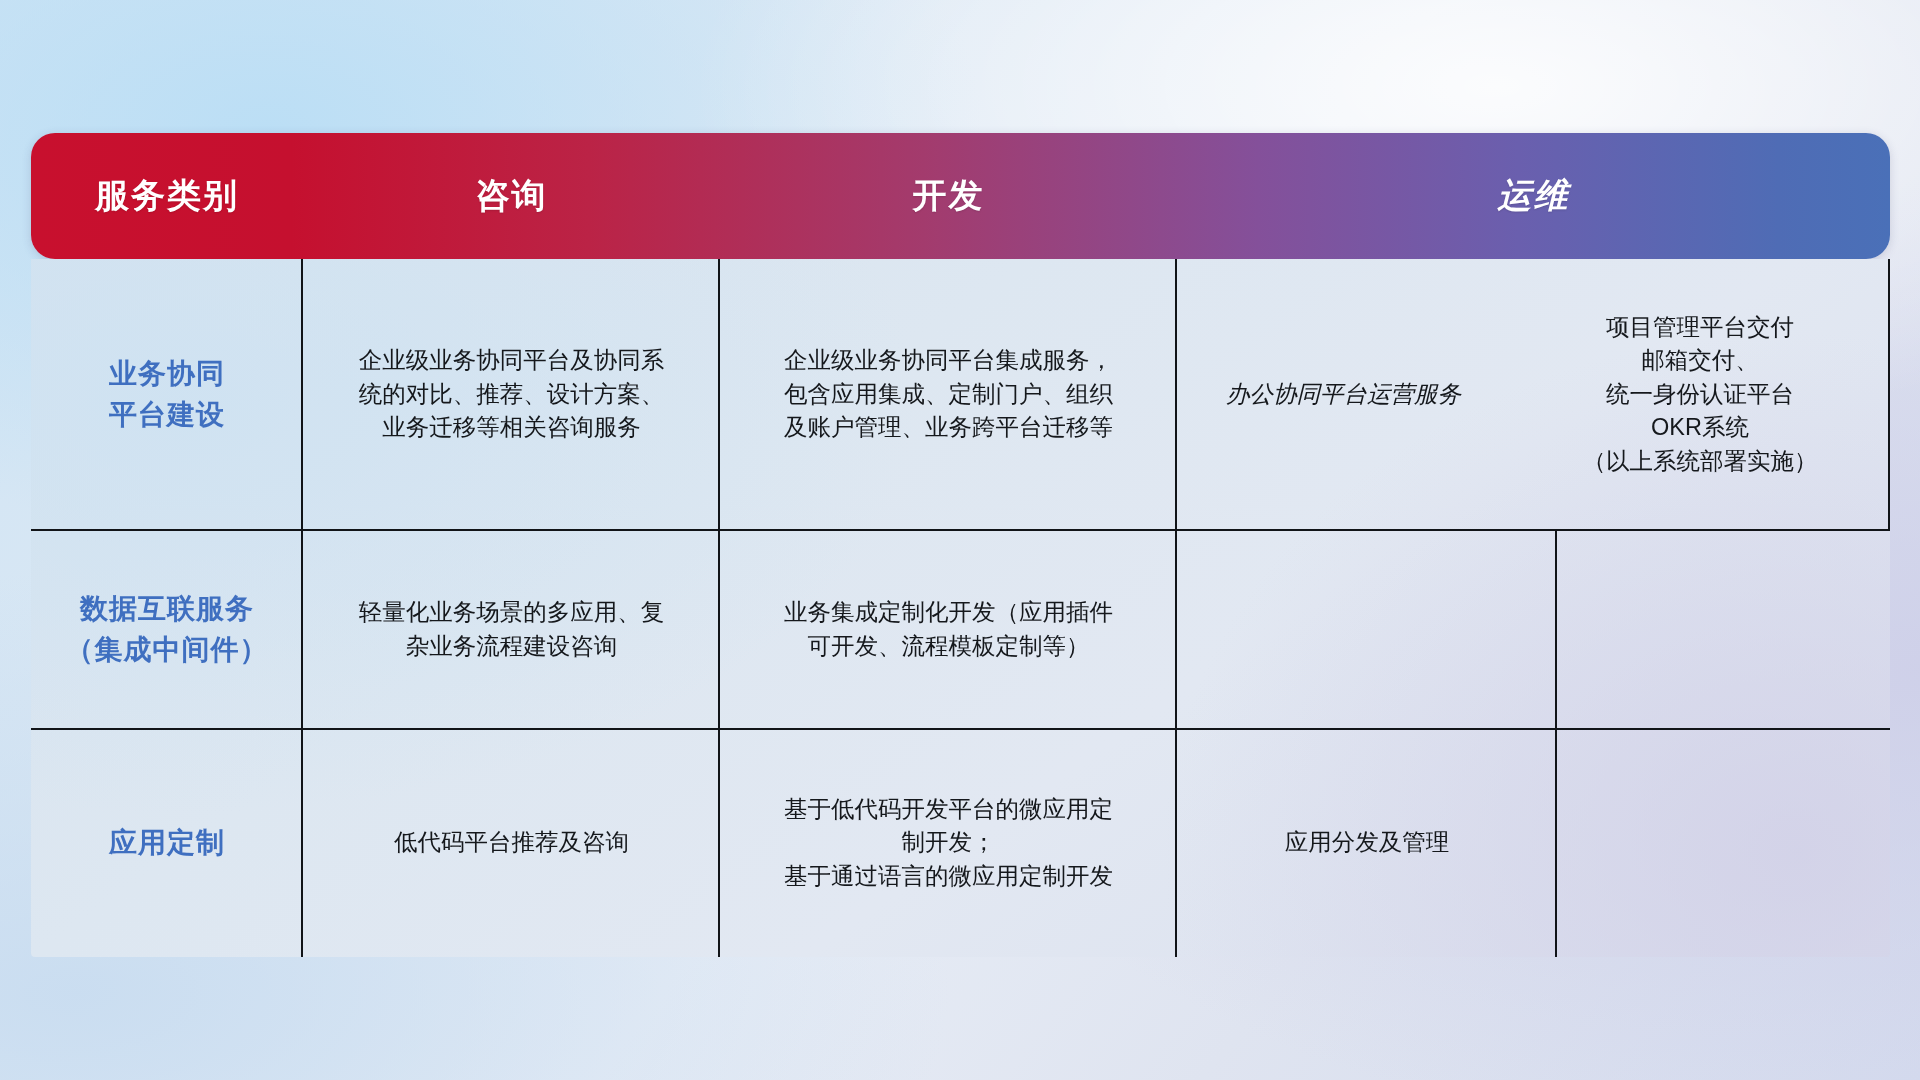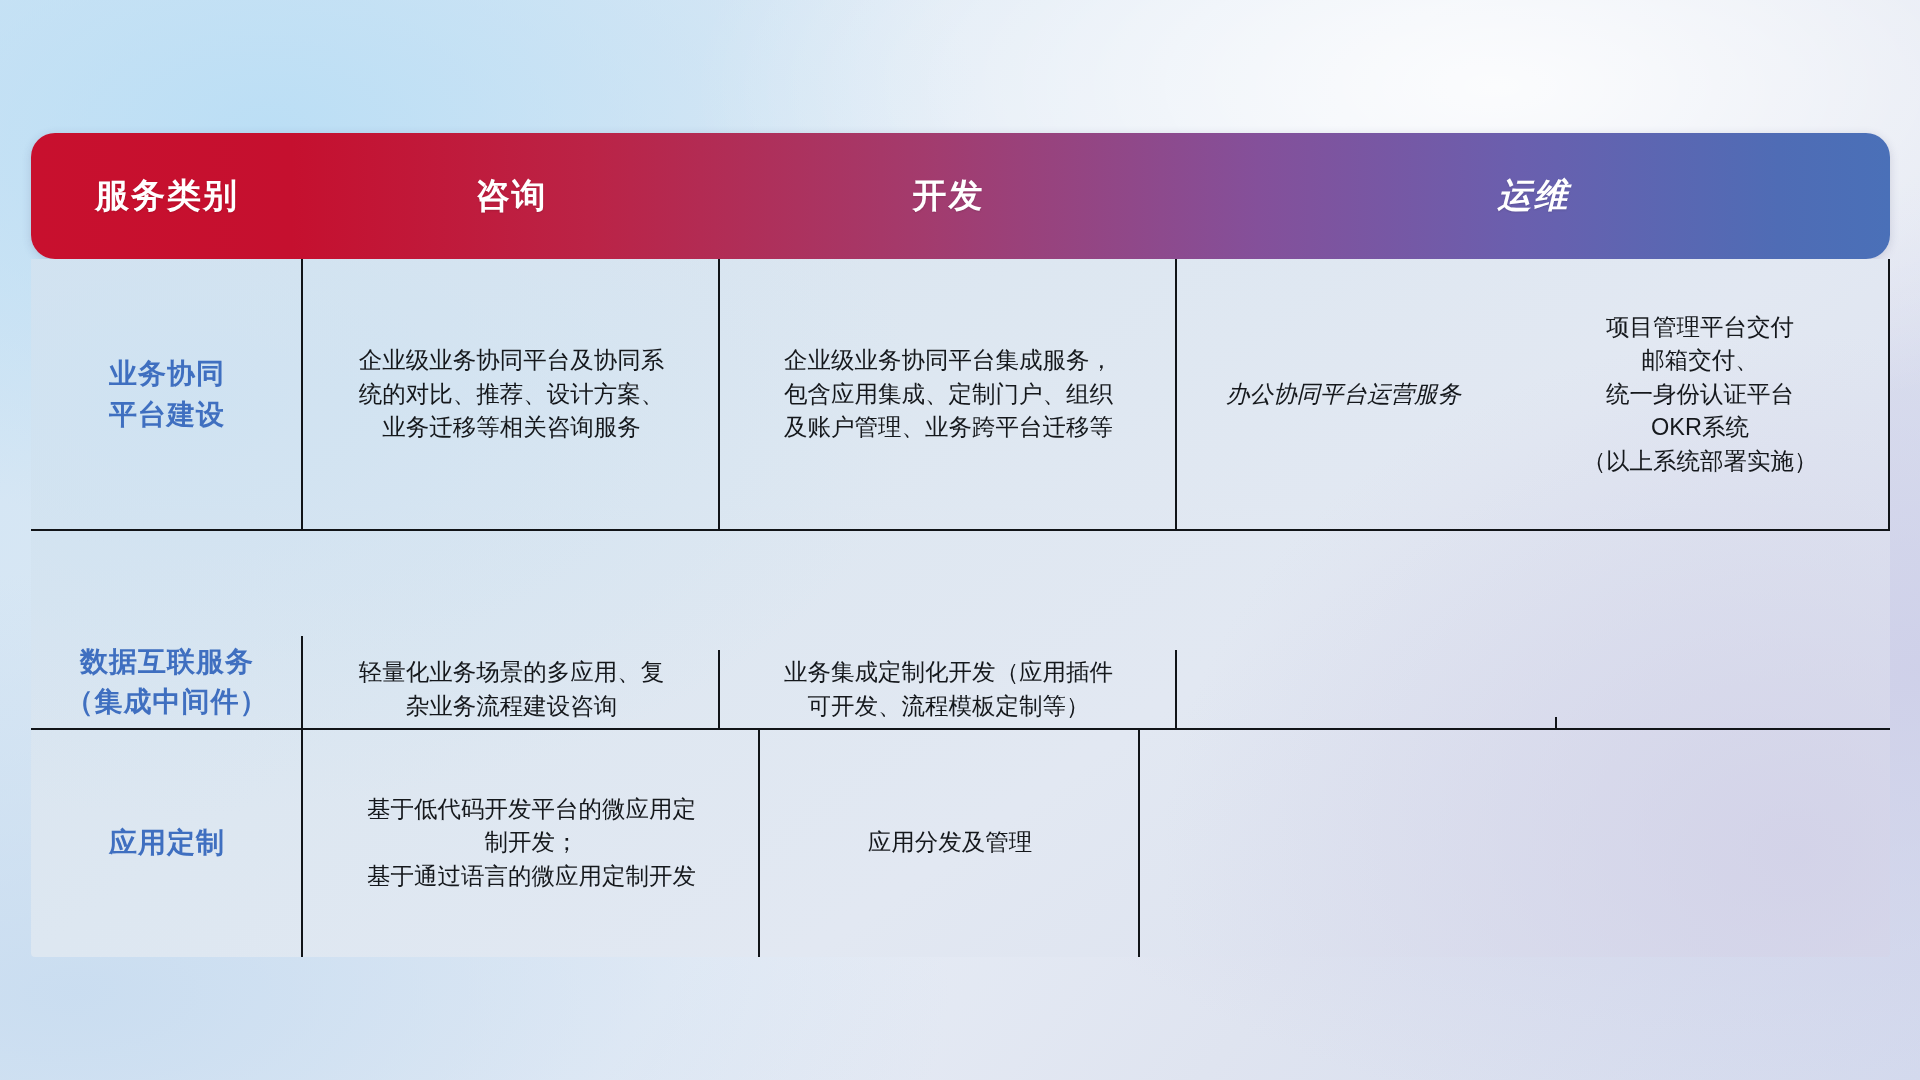--- a/index.html
+++ b/index.html
@@ -52,21 +52,21 @@
     flex: 1 1 auto;
     display: flex; flex-direction: column;
     background:
       radial-gradient(ellipse 55% 120% at 95% 85%, rgba(208,206,230,0.75) 0%, rgba(208,206,230,0) 62%),
       radial-gradient(ellipse 60% 90% at 8% 20%, rgba(205,226,242,0.8) 0%, rgba(205,226,242,0) 66%),
       linear-gradient(145deg, #d6e3ef 0%, #dde7f1 35%, #e2e8f2 62%, #dadfee 100%);
     border-radius: 0 0 4px 4px;
   }
   .tr { display: flex; position: relative; }
   .tr.r1 { flex: 0 0 271px; }
-  .tr.r2 { flex: 0 0 199px; align-items: flex-end; }
+  .tr.r2 { flex: 0 0 199px; }
   .tr.r3 { flex: 1 1 auto; }
   .tr + .tr::before {
     content: ""; position: absolute; left: 0; right: 0; top: -1px;
     height: 2px; background: #111418;
   }
   .td {
     display: flex; align-items: center; justify-content: center;
     position: relative;
     padding: 6px 14px;
     font-size: 23.5px;
@@ -134,20 +134,21 @@
         <div class="td c1 sep">轻量化业务场景的多应用、复
 杂业务流程建设咨询</div>
         <div class="td c2 sep">业务集成定制化开发（应用插件
 可开发、流程模板定制等）</div>
         <div class="td c3 sep"></div>
         <div class="td c4"></div>
       </div>
 
       <div class="tr r3">
         <div class="td c0 row-label sep">应用定制</div>
+        <div class="td c1 sep">低代码平台推荐及咨询</div>
         <div class="td c2 sep">基于低代码开发平台的微应用定
 制开发；
 基于通过语言的微应用定制开发</div>
         <div class="td c3 sep">应用分发及管理</div>
         <div class="td c4"></div>
       </div>
 
     </div>
   </div>
 </div>

